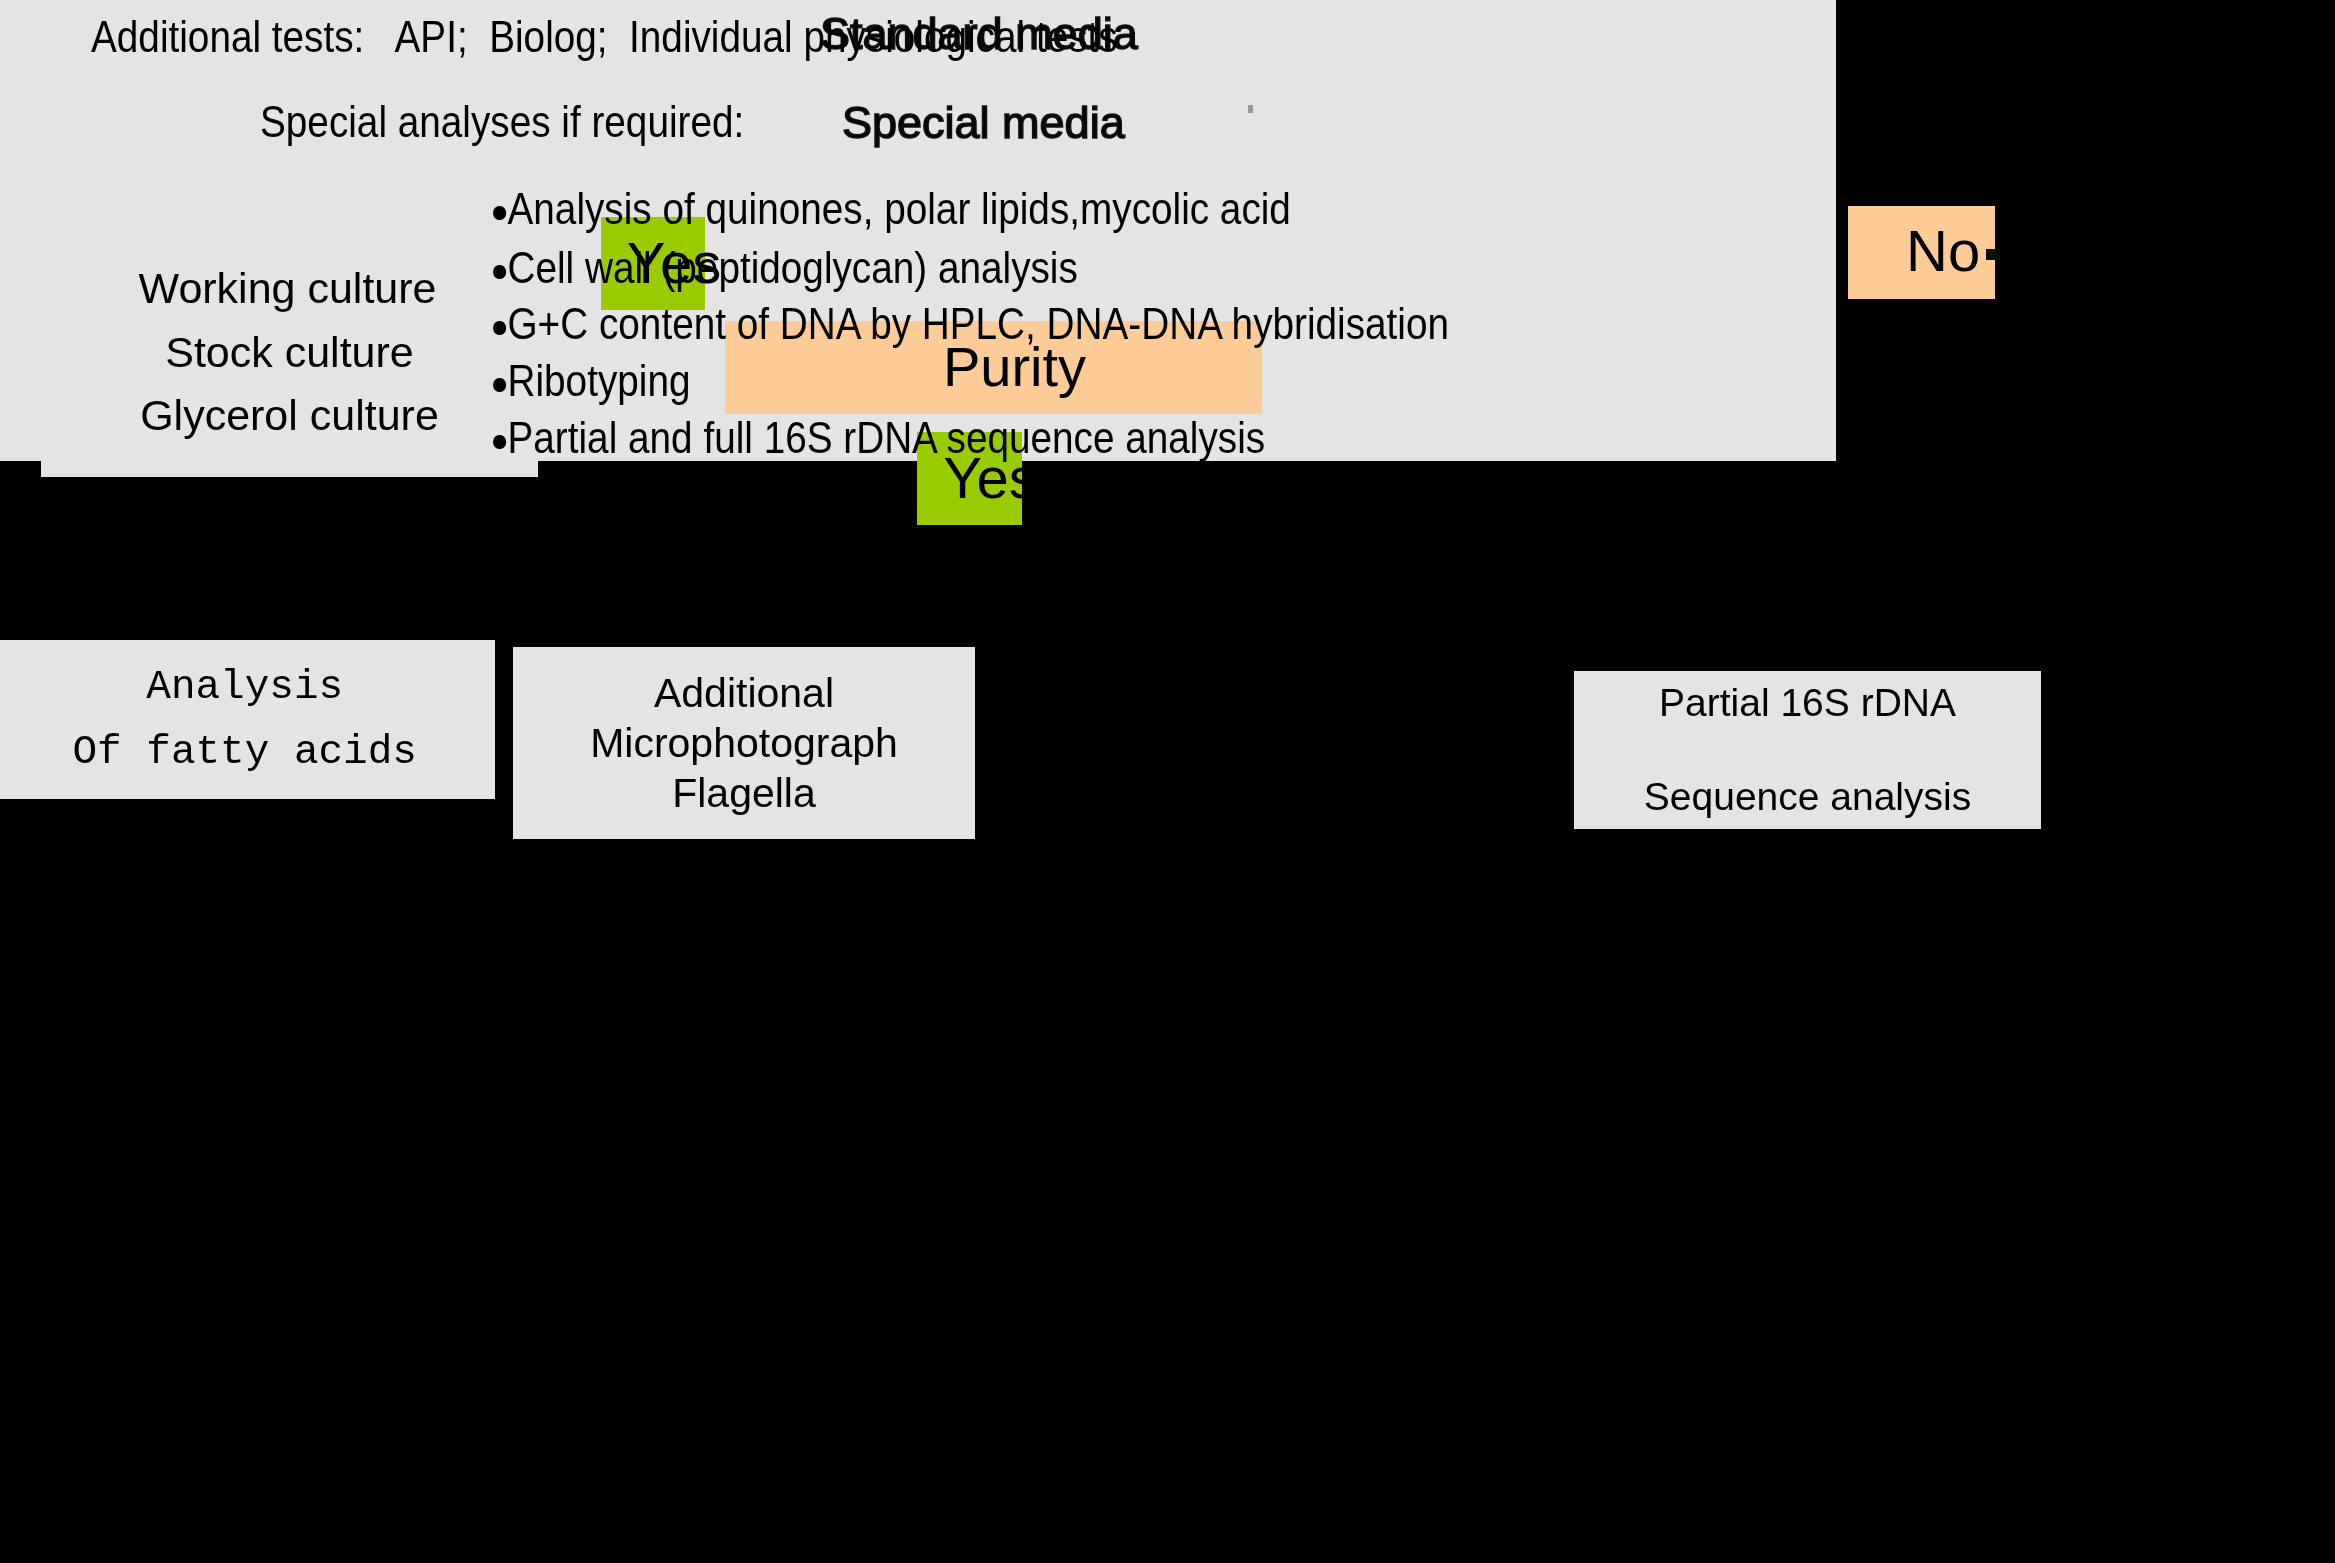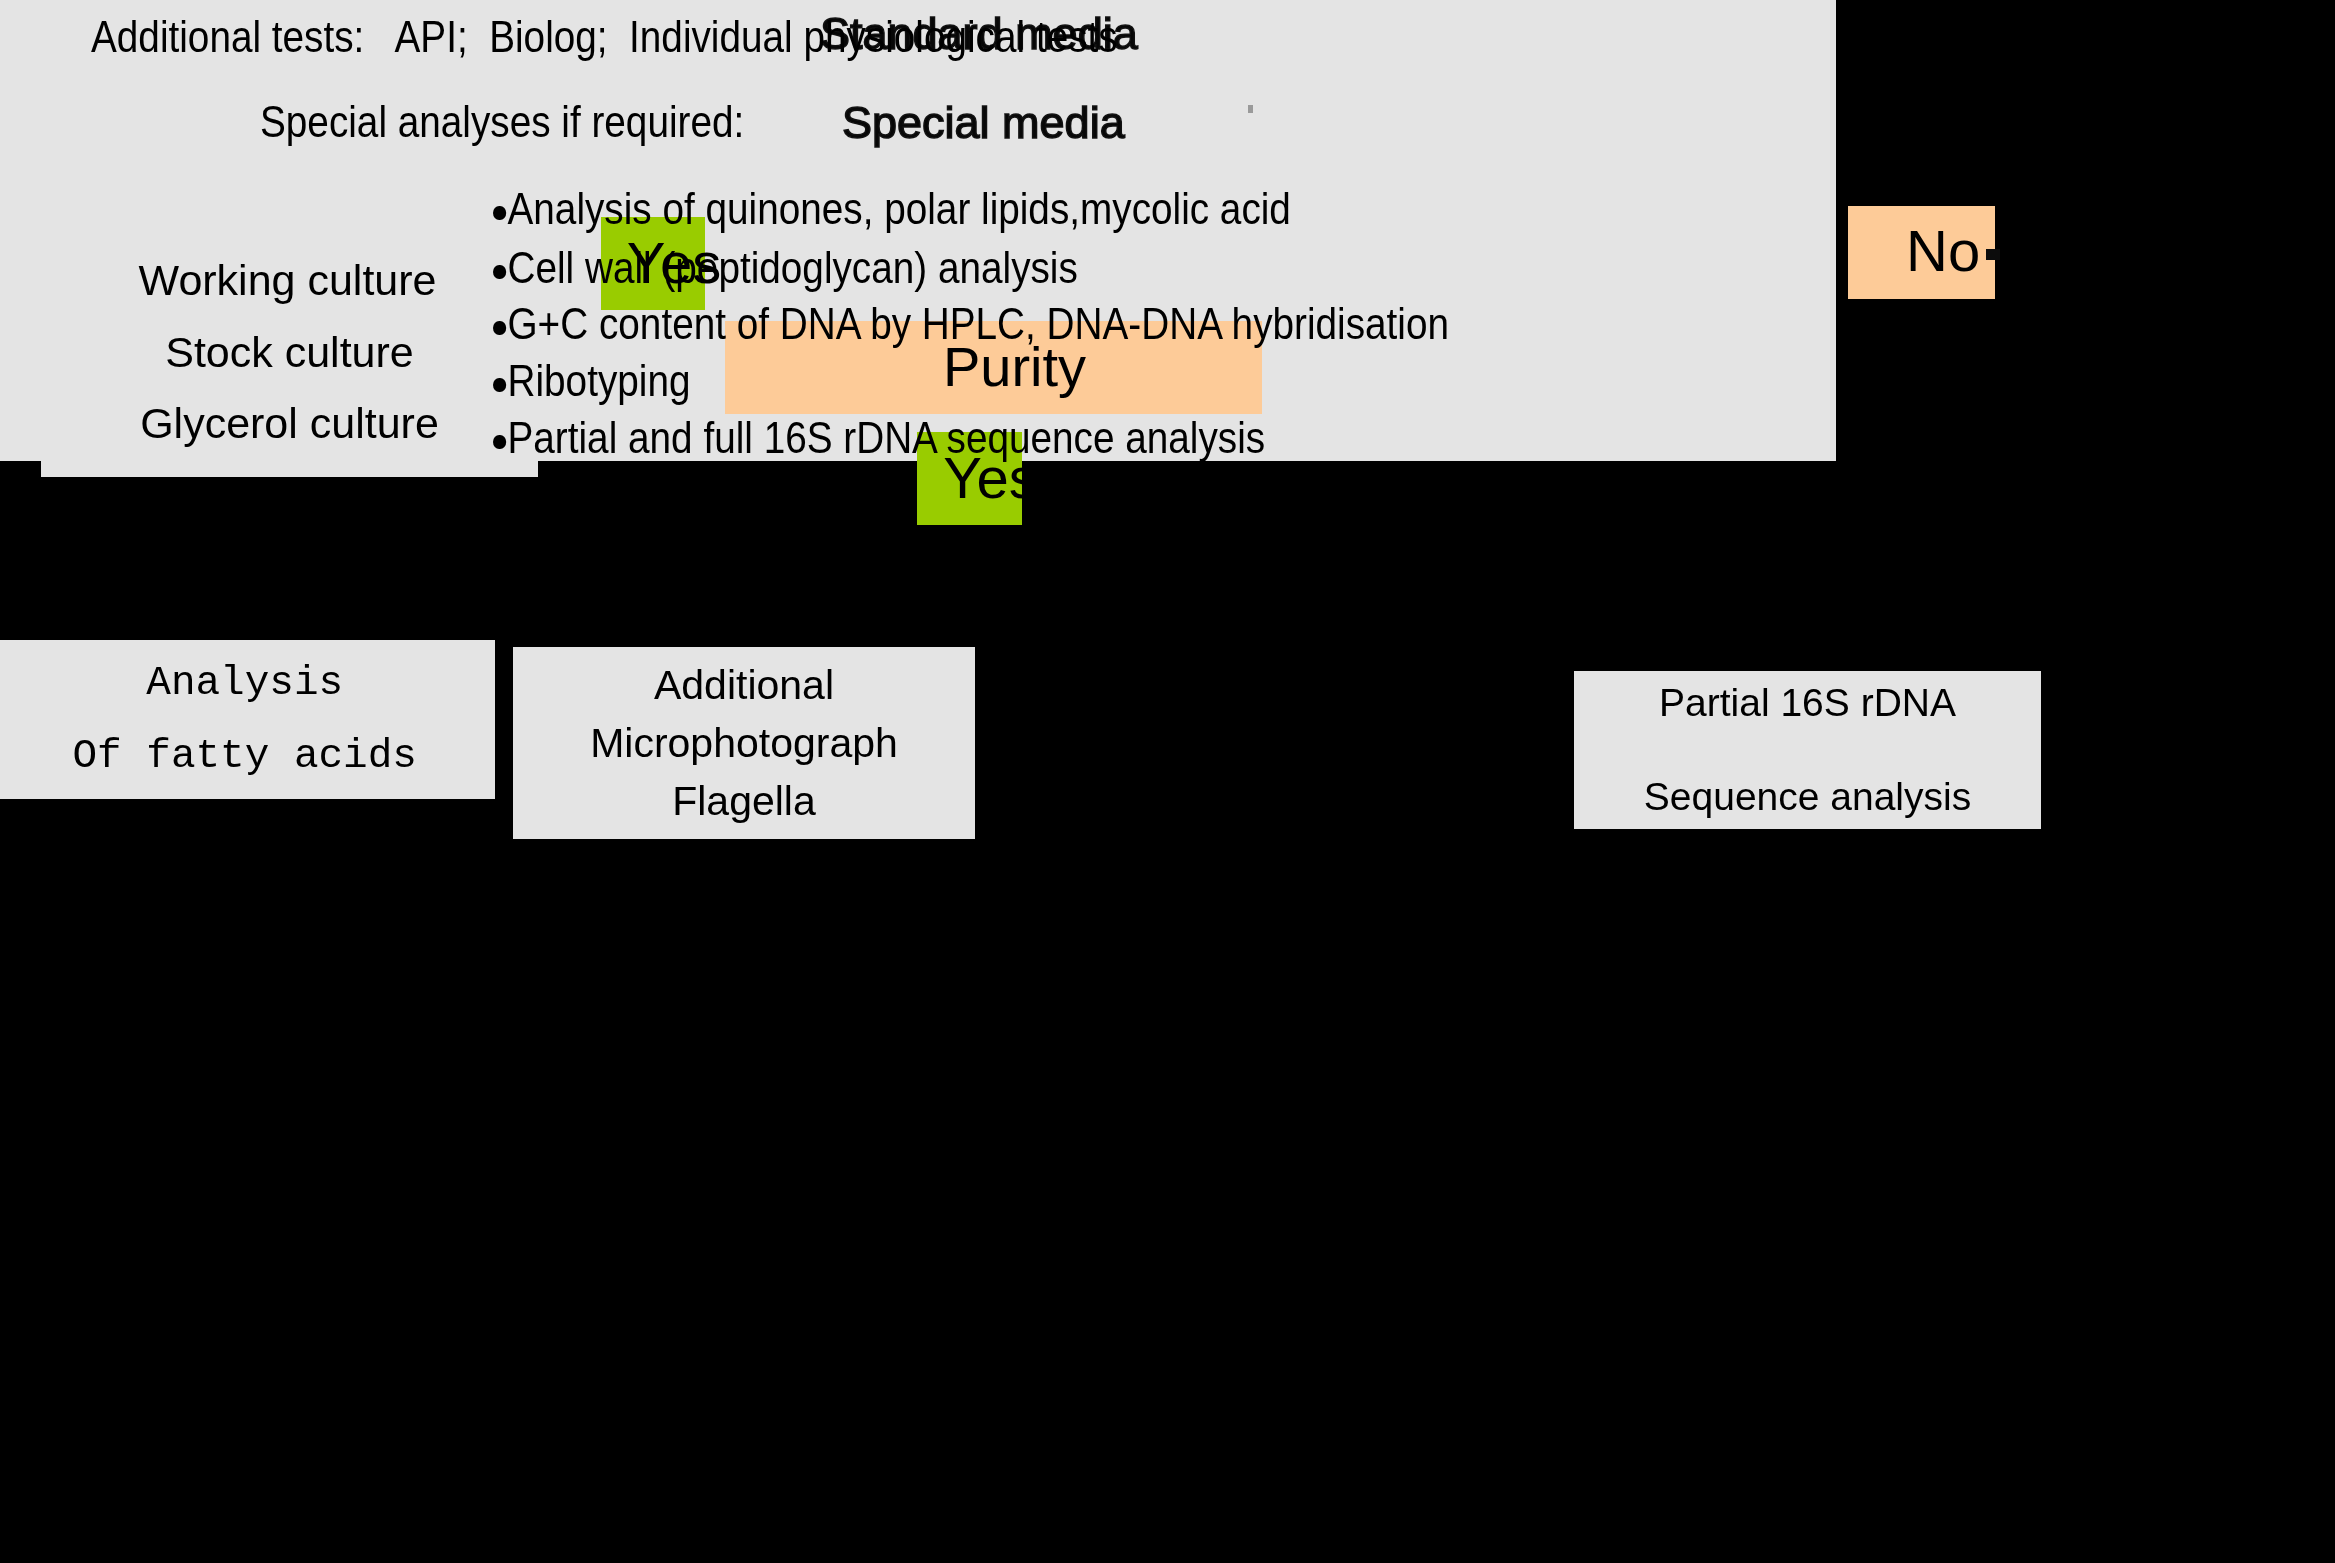--- a/index.html
+++ b/index.html
@@ -18,21 +18,21 @@
     color: #000000;
   }
   .box {
     position: absolute;
     box-sizing: border-box;
     display: flex;
     flex-direction: column;
     align-items: center;
     justify-content: center;
   }
-  .gray  { background: #e4e4e4; gap: 8px; }
+  .gray  { background: #e4e4e4; }
   .green { background: #99cc00; }
   .orange{ background: #fdcb98; }
 
   .line {
     line-height: 1.08;
     white-space: pre;
     text-align: center;
     margin-left: 42px;
   }
 

